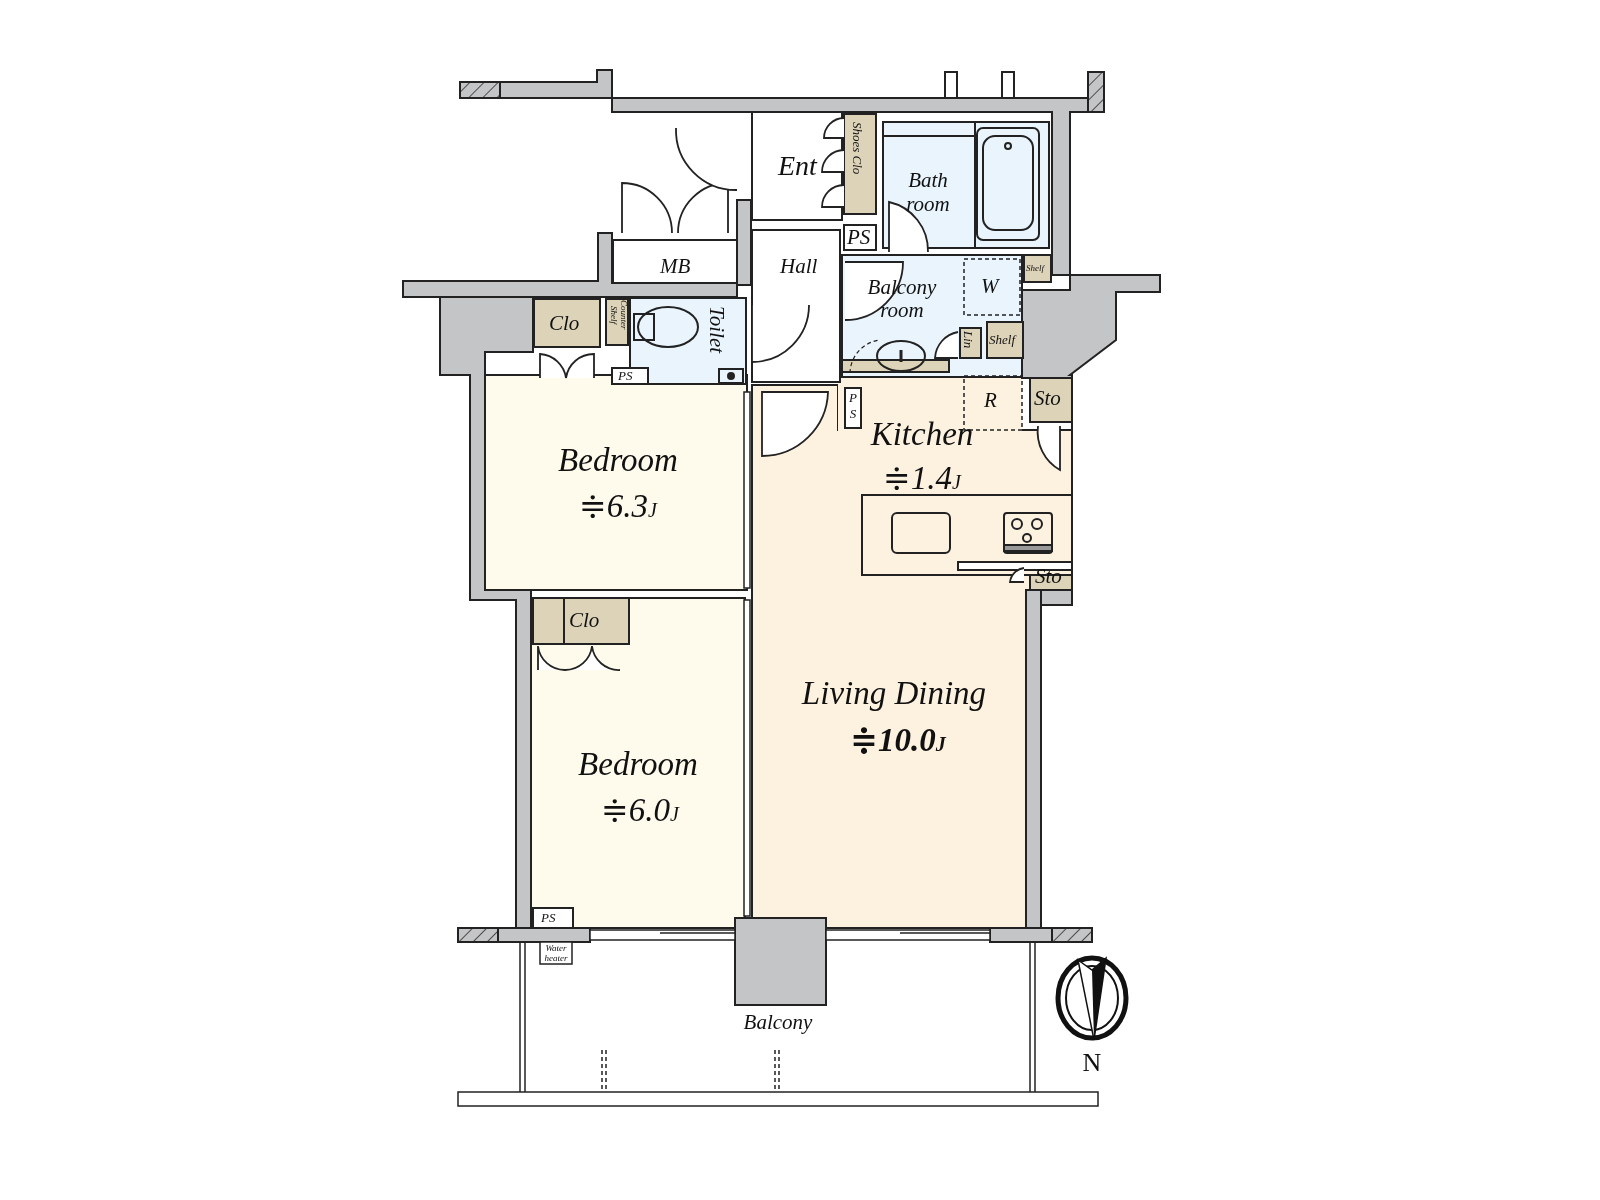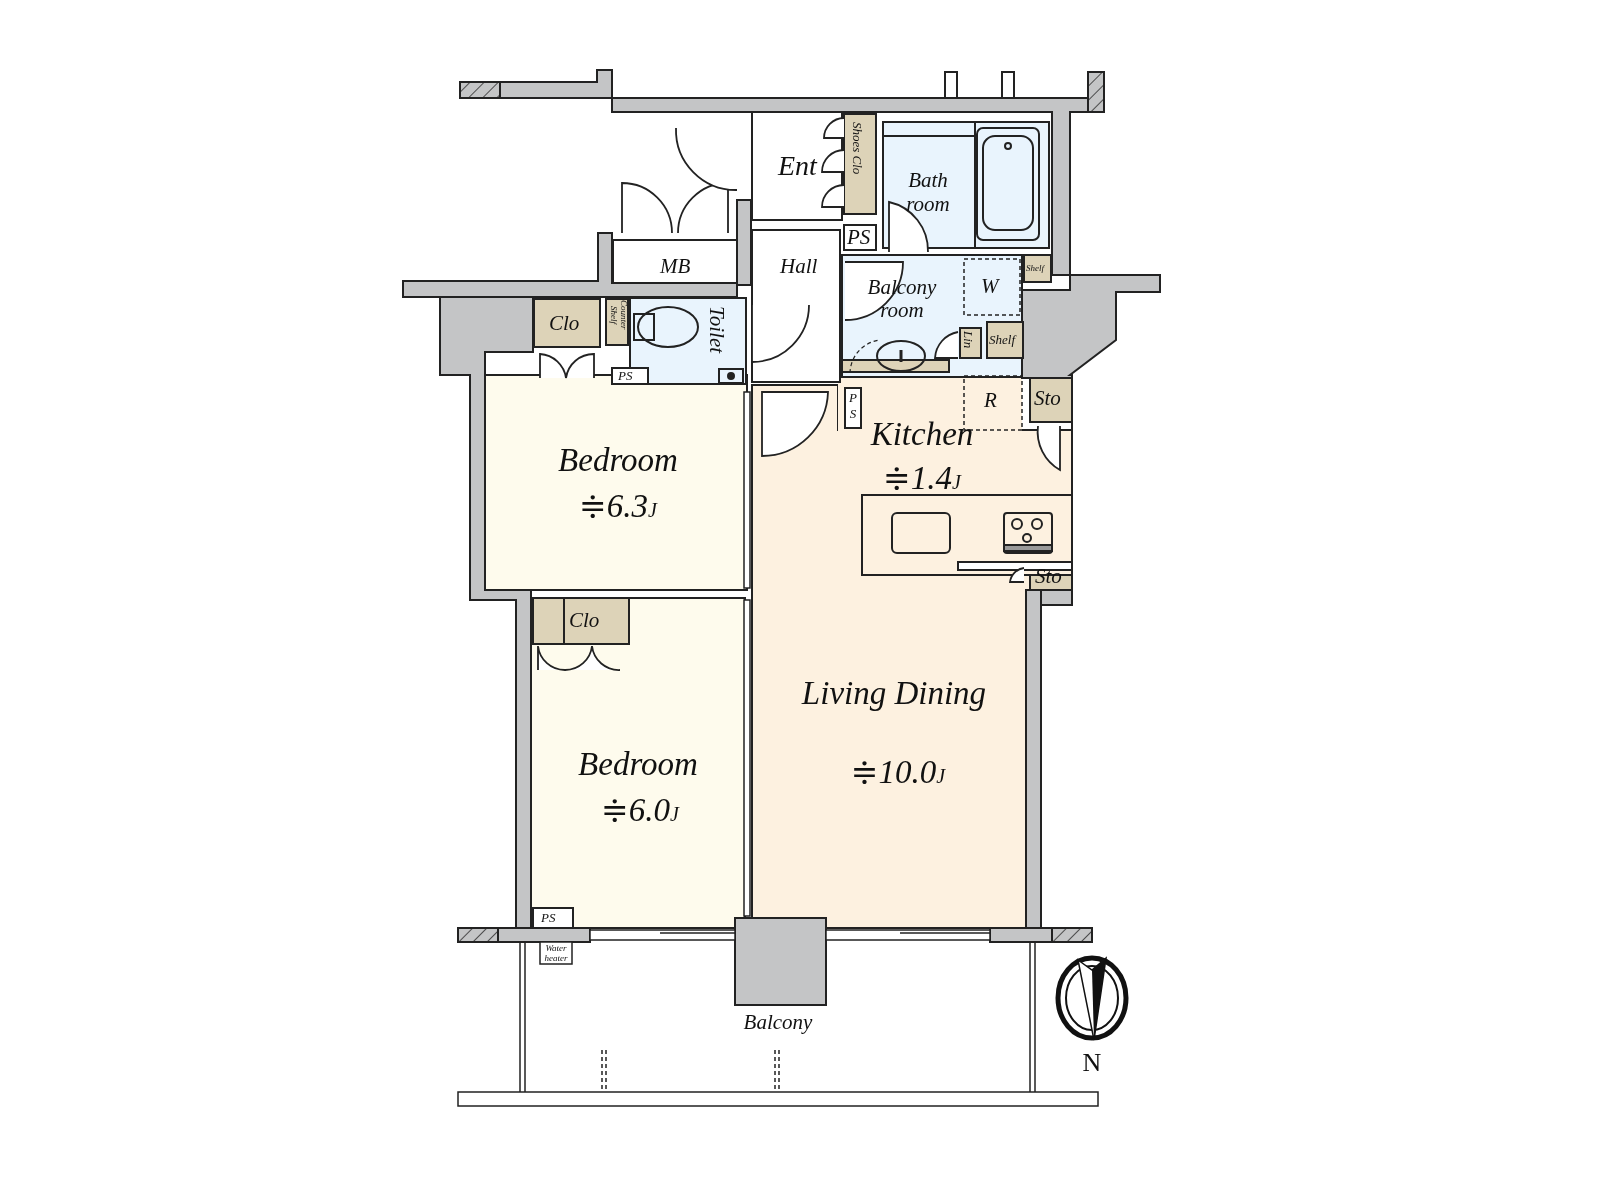--- a/index.html
+++ b/index.html
@@ -217,18 +217,18 @@
 <div class="lbl room-big center" style="left:618px; top:444px;">Bedroom</div>
 <div class="lbl room-area center" style="left:618px; top:490px;"><span>≑6.3</span><span style="font-size:20px">J</span></div>
 
 <div class="lbl room-big center" style="left:638px; top:748px;">Bedroom</div>
 <div class="lbl room-area center" style="left:640px; top:794px;"><span>≑6.0</span><span style="font-size:20px">J</span></div>
 
 <div class="lbl room-big center" style="left:922px; top:418px;">Kitchen</div>
 <div class="lbl room-area center" style="left:922px; top:462px;"><span>≑1.4</span><span style="font-size:20px">J</span></div>
 
 <div class="lbl room-big center" style="left:894px; top:677px;">Living Dining</div>
-<div class="lbl room-area center" style="left:898px; top:756px;"><span>≑10.0</span><span style="font-size:20px">J</span></div>
+<div class="lbl room-area center" style="left:898px; top:724px;font-weight:bold;"><span>≑10.0</span><span style="font-size:20px">J</span></div>
 
 <div class="lbl room-xxs center" style="left:556px; top:944px;">Water</div>
 <div class="lbl room-xxs center" style="left:556px; top:954px;">heater</div>
 <div class="lbl room-sm center" style="left:778px; top:1012px;">Balcony</div>
 <div class="lbl north center" style="left:1092px; top:1050px;">N</div>
 
 </body></html>

